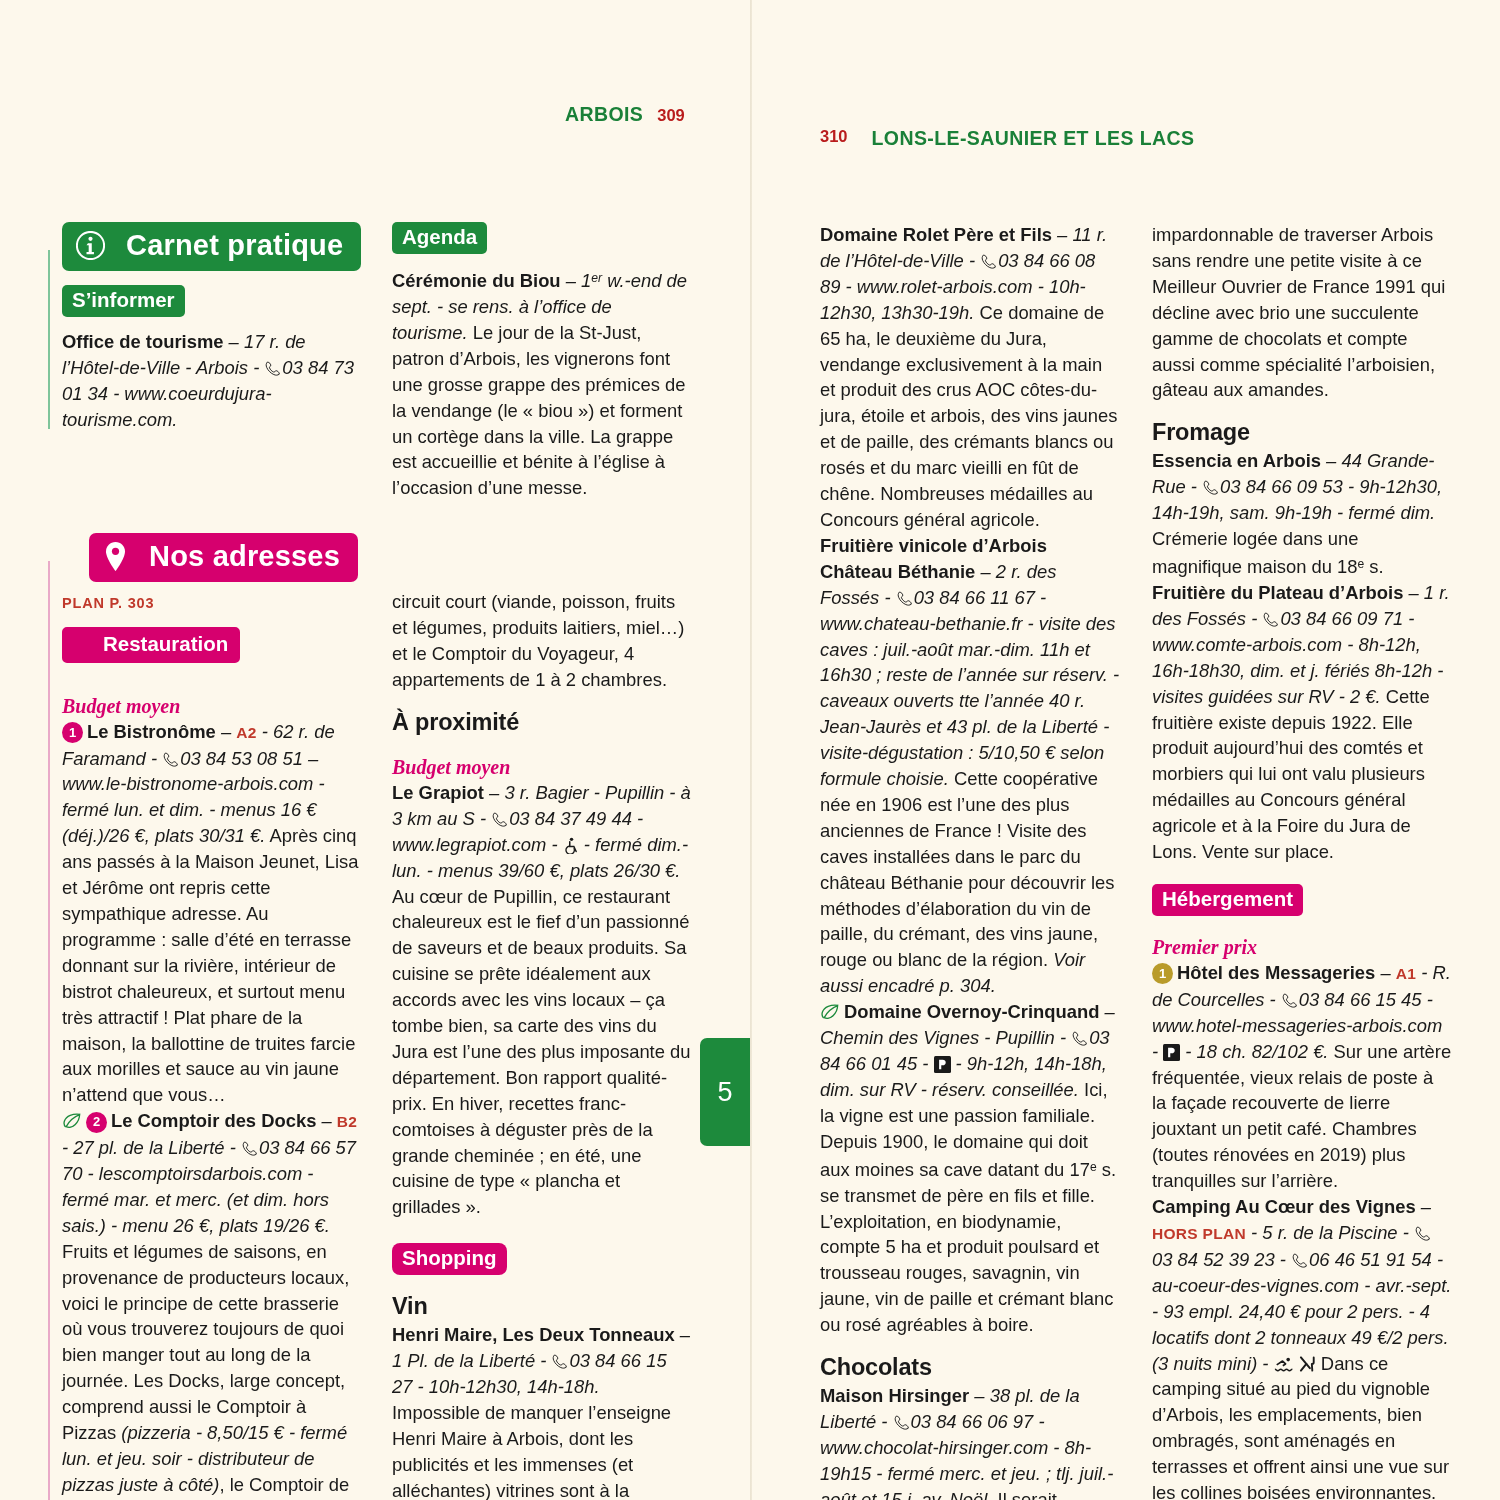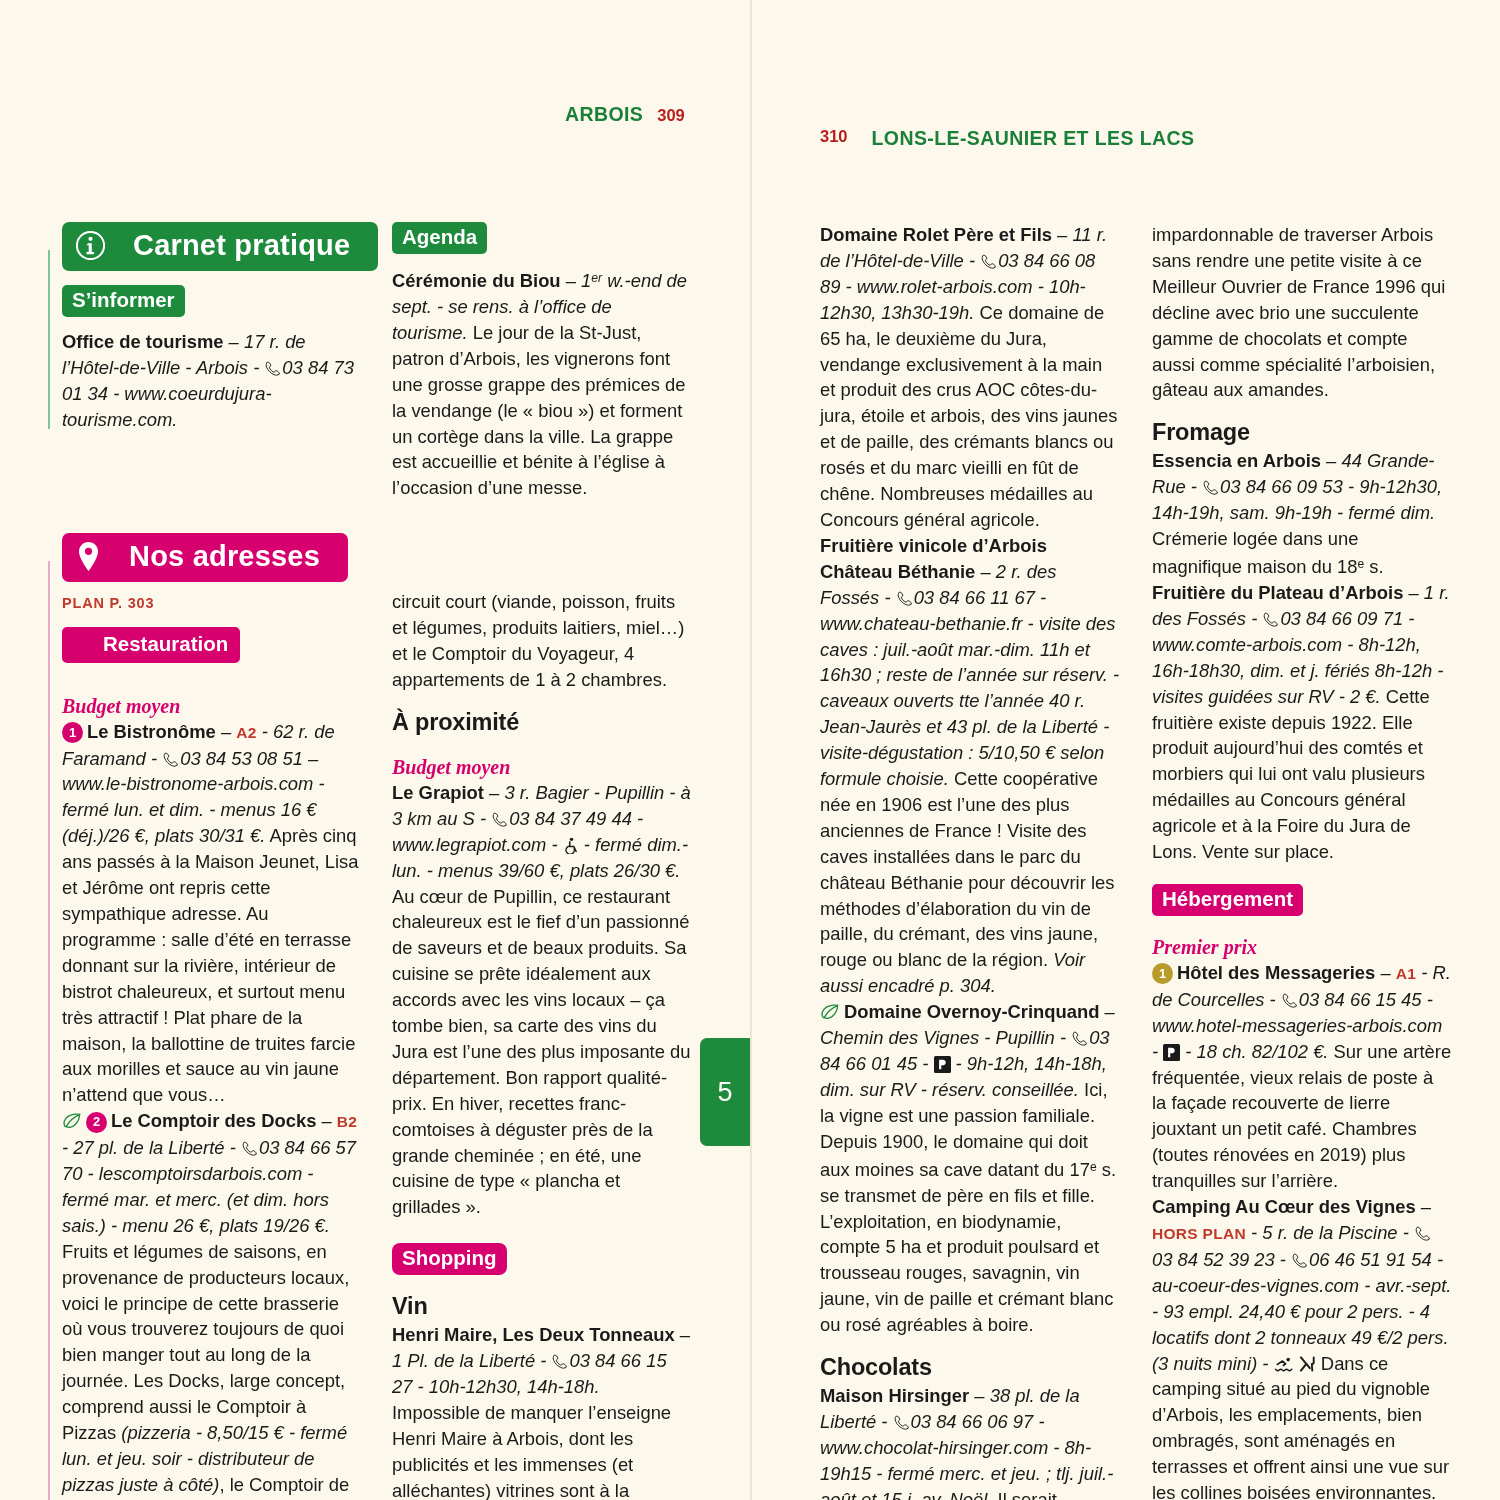--- a/index.html
+++ b/index.html
@@ -31,27 +31,27 @@
   .c3 { left:820px; }
   .c4 { left:1152px; }
 
   
   .rule-green { position:absolute; left:-14px; top:28px; bottom:4px; width:2px; background:#7fc49a; }
   .rule-pink  { position:absolute; left:-14px; top:28px; bottom:-10px; width:2px; background:#e9aac8; }
   .blockwrap { position:relative; }
 
   
   .banner {
-    display:inline-flex; align-items:center; gap:28px;
+    display:inline-flex; align-items:center; gap:21px;
     color:#fff; font-weight:bold; border-radius:7px;
-    padding:7px 28px 9px 14px; font-size:29px; letter-spacing:.2px;
+    padding:7px 18px 9px 14px; font-size:29px; letter-spacing:.2px;
     white-space:nowrap;
   }
   .banner-green { background:#1d8a3c; }
-  .banner-pink  { background:#d6006e; }
+  .banner-pink  { background:#d6006e;margin-left:27px; }
 
   .subbanner {
     display:inline-block; color:#fff; font-weight:bold;
     border-radius:5px; padding:3px 10px 5px; font-size:20.5px;
     margin:14px 0 12px;
   }
   .sb-green { background:#1d8a3c; }
   .sb-pink  { background:#d6006e; }
   .sb-pink-outline { background:#d6006e; border:2px solid #d6006e;padding-left:39px; }
 
@@ -237,21 +237,21 @@
 
     <div class="h-plain">Chocolats</div>
 
     <p class="txt"><b>Maison Hirsinger</b><i> – 38 pl. de la Liberté - </i><span class="ico ico-phone"><svg viewBox="0 0 20 20" width="17" height="17">
             <path d="M4 2.4c2.6.4 3.6 2.2 4 3.6.2.8-.5 1.3-1.1 1.7-.5.4-.7.9-.4 1.6.8 2 2.6 3.9 4.6 4.8.7.3 1.2.1 1.6-.4.4-.6.9-1.3 1.7-1.1 1.5.4 3.3 1.4 3.7 4-2.1 1.6-4.3 1.5-6.6.5-3.6-1.6-6.7-4.7-8.3-8.3C2.2 6.5 2.3 4.2 4 2.4z" fill="none" stroke="#1a1a1a" stroke-width="1.1"></path>
           </svg></span><i>03 84 66 06 97</i><i> - www.chocolat-hirsinger.com - 8h-19h15 - fermé merc. et jeu. ; tlj. juil.-août et 15 j. av. Noël.</i><span> Il serait</span></p>
   </div>
 
   <div class="col c4">
 
-    <p class="txt">impardonnable de traverser Arbois sans rendre une petite visite à ce Meilleur Ouvrier de France 1996 qui décline avec brio une succulente gamme de chocolats et compte aussi comme spécialité l’arboisien, gâteau aux amandes.</p>
+    <p class="txt">impardonnable de traverser Arbois sans rendre une petite visite à ce Meilleur Ouvrier de France 1991 qui décline avec brio une succulente gamme de chocolats et compte aussi comme spécialité l’arboisien, gâteau aux amandes.</p>
 
     <div class="h-plain">Fromage</div>
 
     <p class="txt"><b>Essencia en Arbois</b><i> – 44 Grande-Rue - </i><span class="ico ico-phone"><svg viewBox="0 0 20 20" width="17" height="17">
             <path d="M4 2.4c2.6.4 3.6 2.2 4 3.6.2.8-.5 1.3-1.1 1.7-.5.4-.7.9-.4 1.6.8 2 2.6 3.9 4.6 4.8.7.3 1.2.1 1.6-.4.4-.6.9-1.3 1.7-1.1 1.5.4 3.3 1.4 3.7 4-2.1 1.6-4.3 1.5-6.6.5-3.6-1.6-6.7-4.7-8.3-8.3C2.2 6.5 2.3 4.2 4 2.4z" fill="none" stroke="#1a1a1a" stroke-width="1.1"></path>
           </svg></span><i>03 84 66 09 53</i><i> - 9h-12h30, 14h-19h, sam. 9h-19h - fermé dim.</i><span> Crémerie logée dans une magnifique maison du 18</span><sup>e</sup><span> s.</span></p>
 
     <p class="txt gap-s"><b>Fruitière du Plateau d’Arbois</b><i> – 1 r. des Fossés - </i><span class="ico ico-phone"><svg viewBox="0 0 20 20" width="17" height="17">
             <path d="M4 2.4c2.6.4 3.6 2.2 4 3.6.2.8-.5 1.3-1.1 1.7-.5.4-.7.9-.4 1.6.8 2 2.6 3.9 4.6 4.8.7.3 1.2.1 1.6-.4.4-.6.9-1.3 1.7-1.1 1.5.4 3.3 1.4 3.7 4-2.1 1.6-4.3 1.5-6.6.5-3.6-1.6-6.7-4.7-8.3-8.3C2.2 6.5 2.3 4.2 4 2.4z" fill="none" stroke="#1a1a1a" stroke-width="1.1"></path>
           </svg></span><i>03 84 66 09 71</i><i> - www.comte-arbois.com - 8h-12h, 16h-18h30, dim. et j. fériés 8h-12h - visites guidées sur RV - 2 €.</i><span> Cette fruitière existe depuis 1922. Elle produit aujourd’hui des comtés et morbiers qui lui ont valu plusieurs médailles au Concours général agricole et à la Foire du Jura de Lons. Vente sur place.</span></p>

